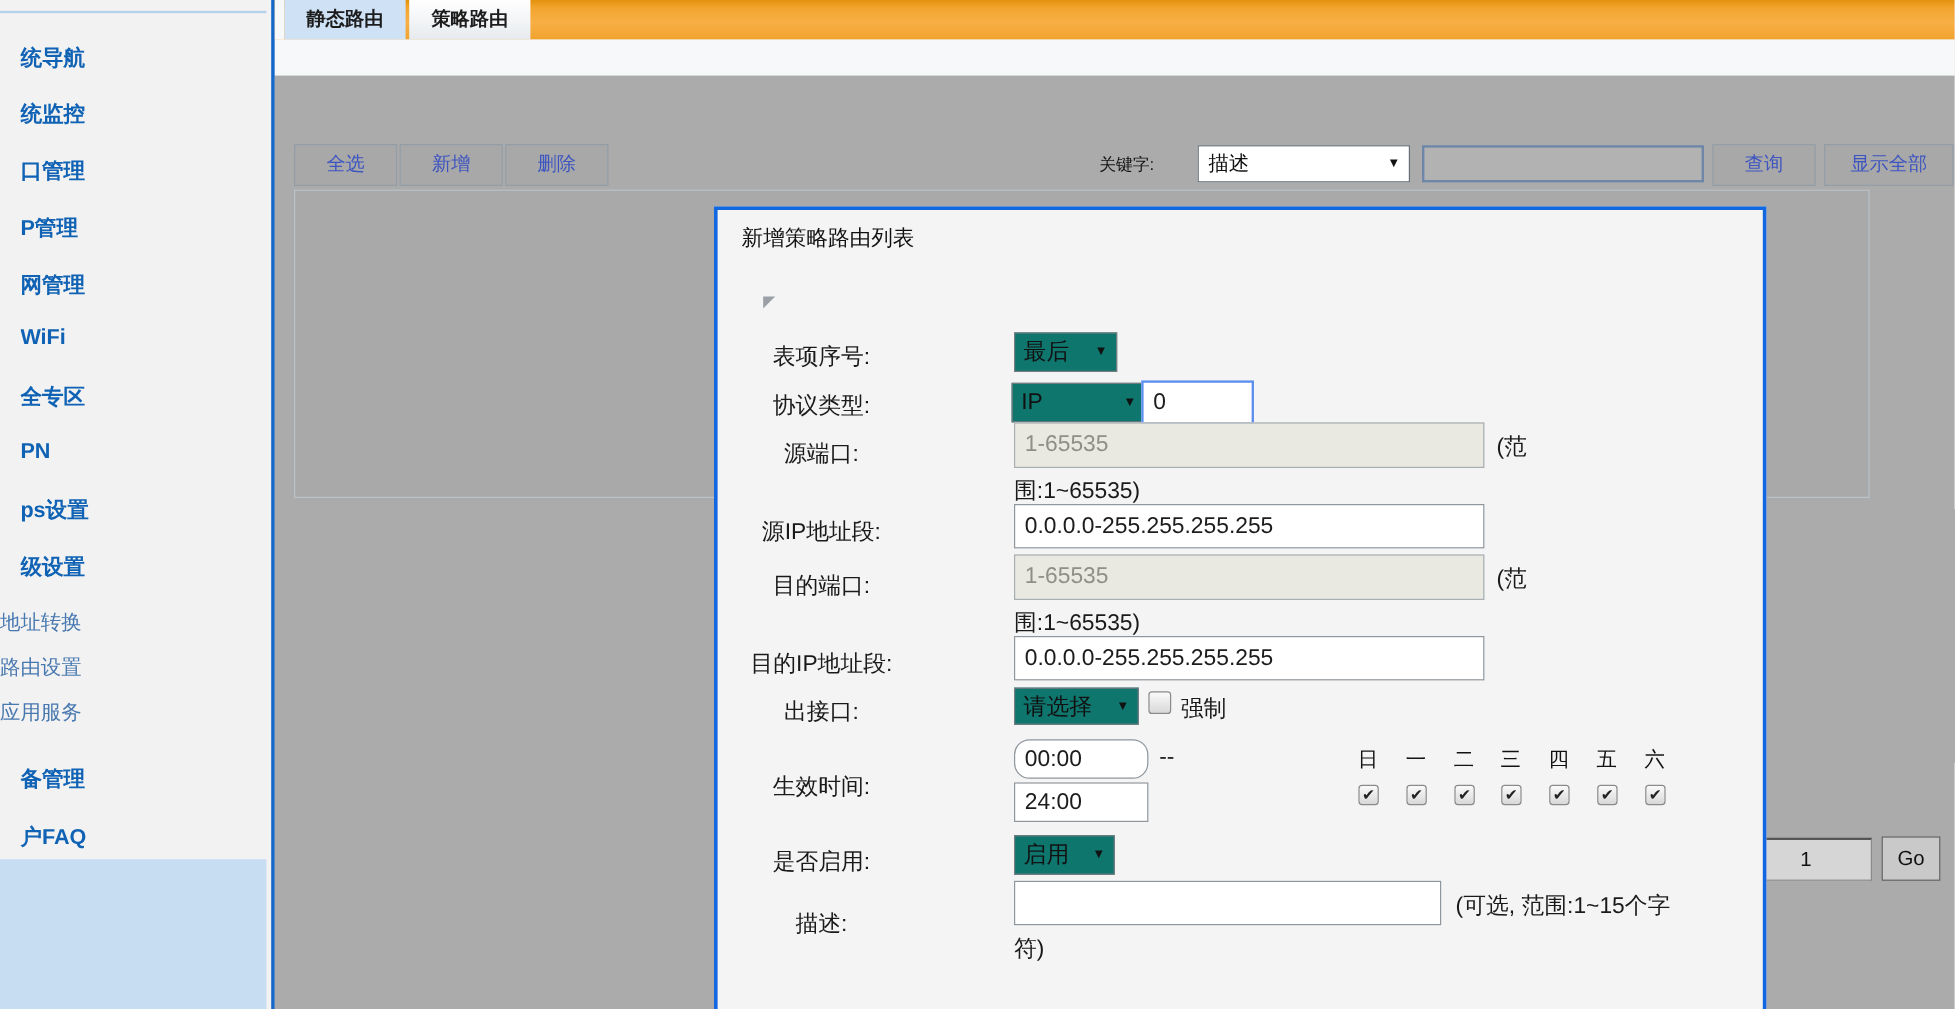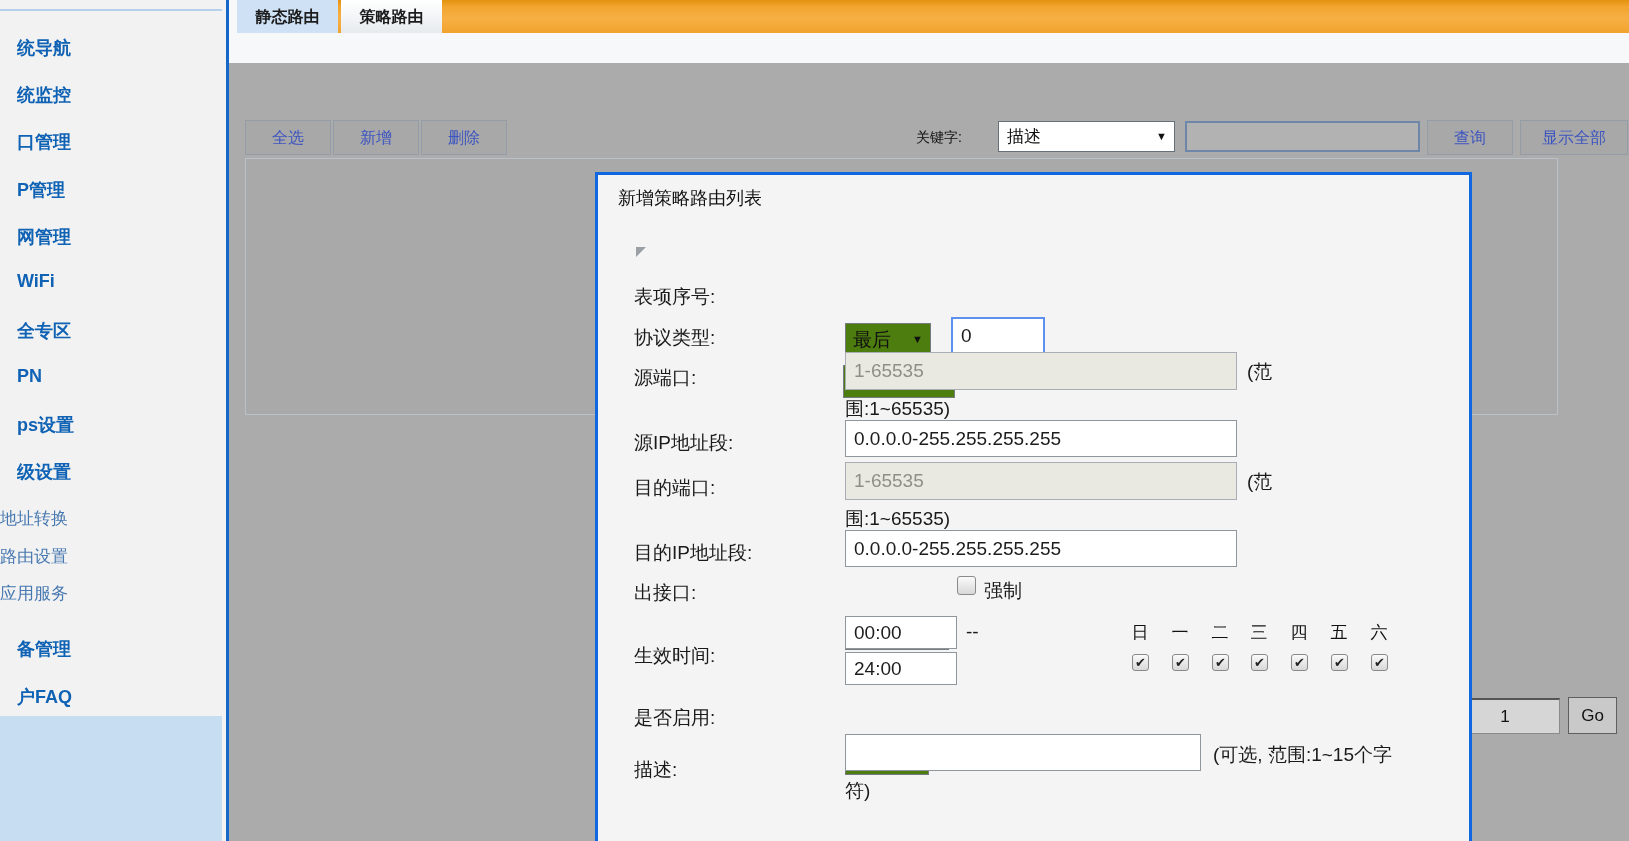--- a/index.html
+++ b/index.html
@@ -51,23 +51,23 @@
     border:1px solid #8a8a8a;border-top:2px solid #555;box-sizing:border-box;
     text-align:center;line-height:33px;font-size:17px;color:#111;}
   #btn-go{left:1568px;top:697px;width:49px;height:37px;background:#c9c9c9;border:1px solid #5f5f5f;
     box-sizing:border-box;text-align:center;line-height:35px;font-size:17px;color:#111;cursor:pointer;}
 
   
   #dialog{left:595px;top:172px;width:877px;height:700px;background:#f4f4f4;
     border:3px solid #1167e0;box-sizing:border-box;z-index:5;}
   #dlg-title{left:20px;top:11px;font-family:Liberation Sans, sans-serif;font-size:18px;color:#111;}
   #dlg-handle{left:38px;top:72px;width:0;height:0;border-top:10px solid #9aa0a6;border-right:10px solid transparent;}
-  .flabel{left:0;width:173px;text-align:left;font-size:19px;color:#1a1a1a;white-space:nowrap;padding-left:36px;}
+  .flabel{left:0;width:173px;text-align:center;font-size:19px;color:#1a1a1a;white-space:nowrap;}
   .fnote{font-size:19px;color:#1a1a1a;white-space:nowrap;}
-  .dsel{border:1px solid #767b80;background:#4d7c0f;box-sizing:border-box;font-size:19px;line-height:31px;padding-left:7px;color:#111;cursor:pointer;margin-top:46px;}
+  .dsel{border:1px solid #767b80;background:#0f766e;box-sizing:border-box;font-size:19px;line-height:31px;padding-left:7px;color:#111;cursor:pointer;}
   .dinput{border:1px solid #8f969c;background:#fff;box-sizing:border-box;font-size:19px;color:#1c1c1c;padding:0 0 0 8px;font-family:inherit;}
   .dinput-dis{border:1px solid #a8aeb4;background:#e9e9e2;color:#8f8f87;}
   .chk{box-sizing:border-box;border:1px solid #8a8a8a;border-radius:3px;
     background:linear-gradient(180deg,#fafafa 0%,#d8d8d8 100%);text-align:center;cursor:pointer;}
   .chk .mark{font-size:13px;font-weight:bold;color:#222;line-height:15px;display:block;}
   .daylbl{top:446px;width:40px;text-align:center;font-size:17px;color:#111;}
   .daychk{top:479px;width:17px;height:17px;}
 </style>
 </head>
 <body>
@@ -154,21 +154,21 @@
 
     <div class="abs flabel" style="top:405px">出接口:</div>
     <div class="abs dsel" style="left:247px;top:398px;width:104px;height:31px">
       <span>请选择</span>
       <span class="sel-arrow">▼</span>
     </div>
     <div class="abs chk" style="left:359px;top:401px;width:19px;height:19px"></div>
     <div class="abs fnote" style="left:386px;top:403px">强制</div>
 
     <div class="abs flabel" style="top:468px">生效时间:</div>
-    <input class="abs dinput" style="left: 247px; top: 441px; width: 112px; height: 33px;" type="text" value="00:00">
+    <input class="abs dinput" style="left: 247px; top: 441px; width: 112px; height: 33px; border-radius: 13px;" type="text" value="00:00">
     <div class="abs fnote" style="left:368px;top:446px">--</div>
     <input class="abs dinput" style="left: 247px; top: 477px; width: 112px; height: 33px;" type="text" value="24:00">
 
     <div class="abs daylbl" style="left:522px">日</div>
     <div class="abs daylbl" style="left:562px">一</div>
     <div class="abs daylbl" style="left:602px">二</div>
     <div class="abs daylbl" style="left:641px">三</div>
     <div class="abs daylbl" style="left:681px">四</div>
     <div class="abs daylbl" style="left:721px">五</div>
     <div class="abs daylbl" style="left:761px">六</div>

